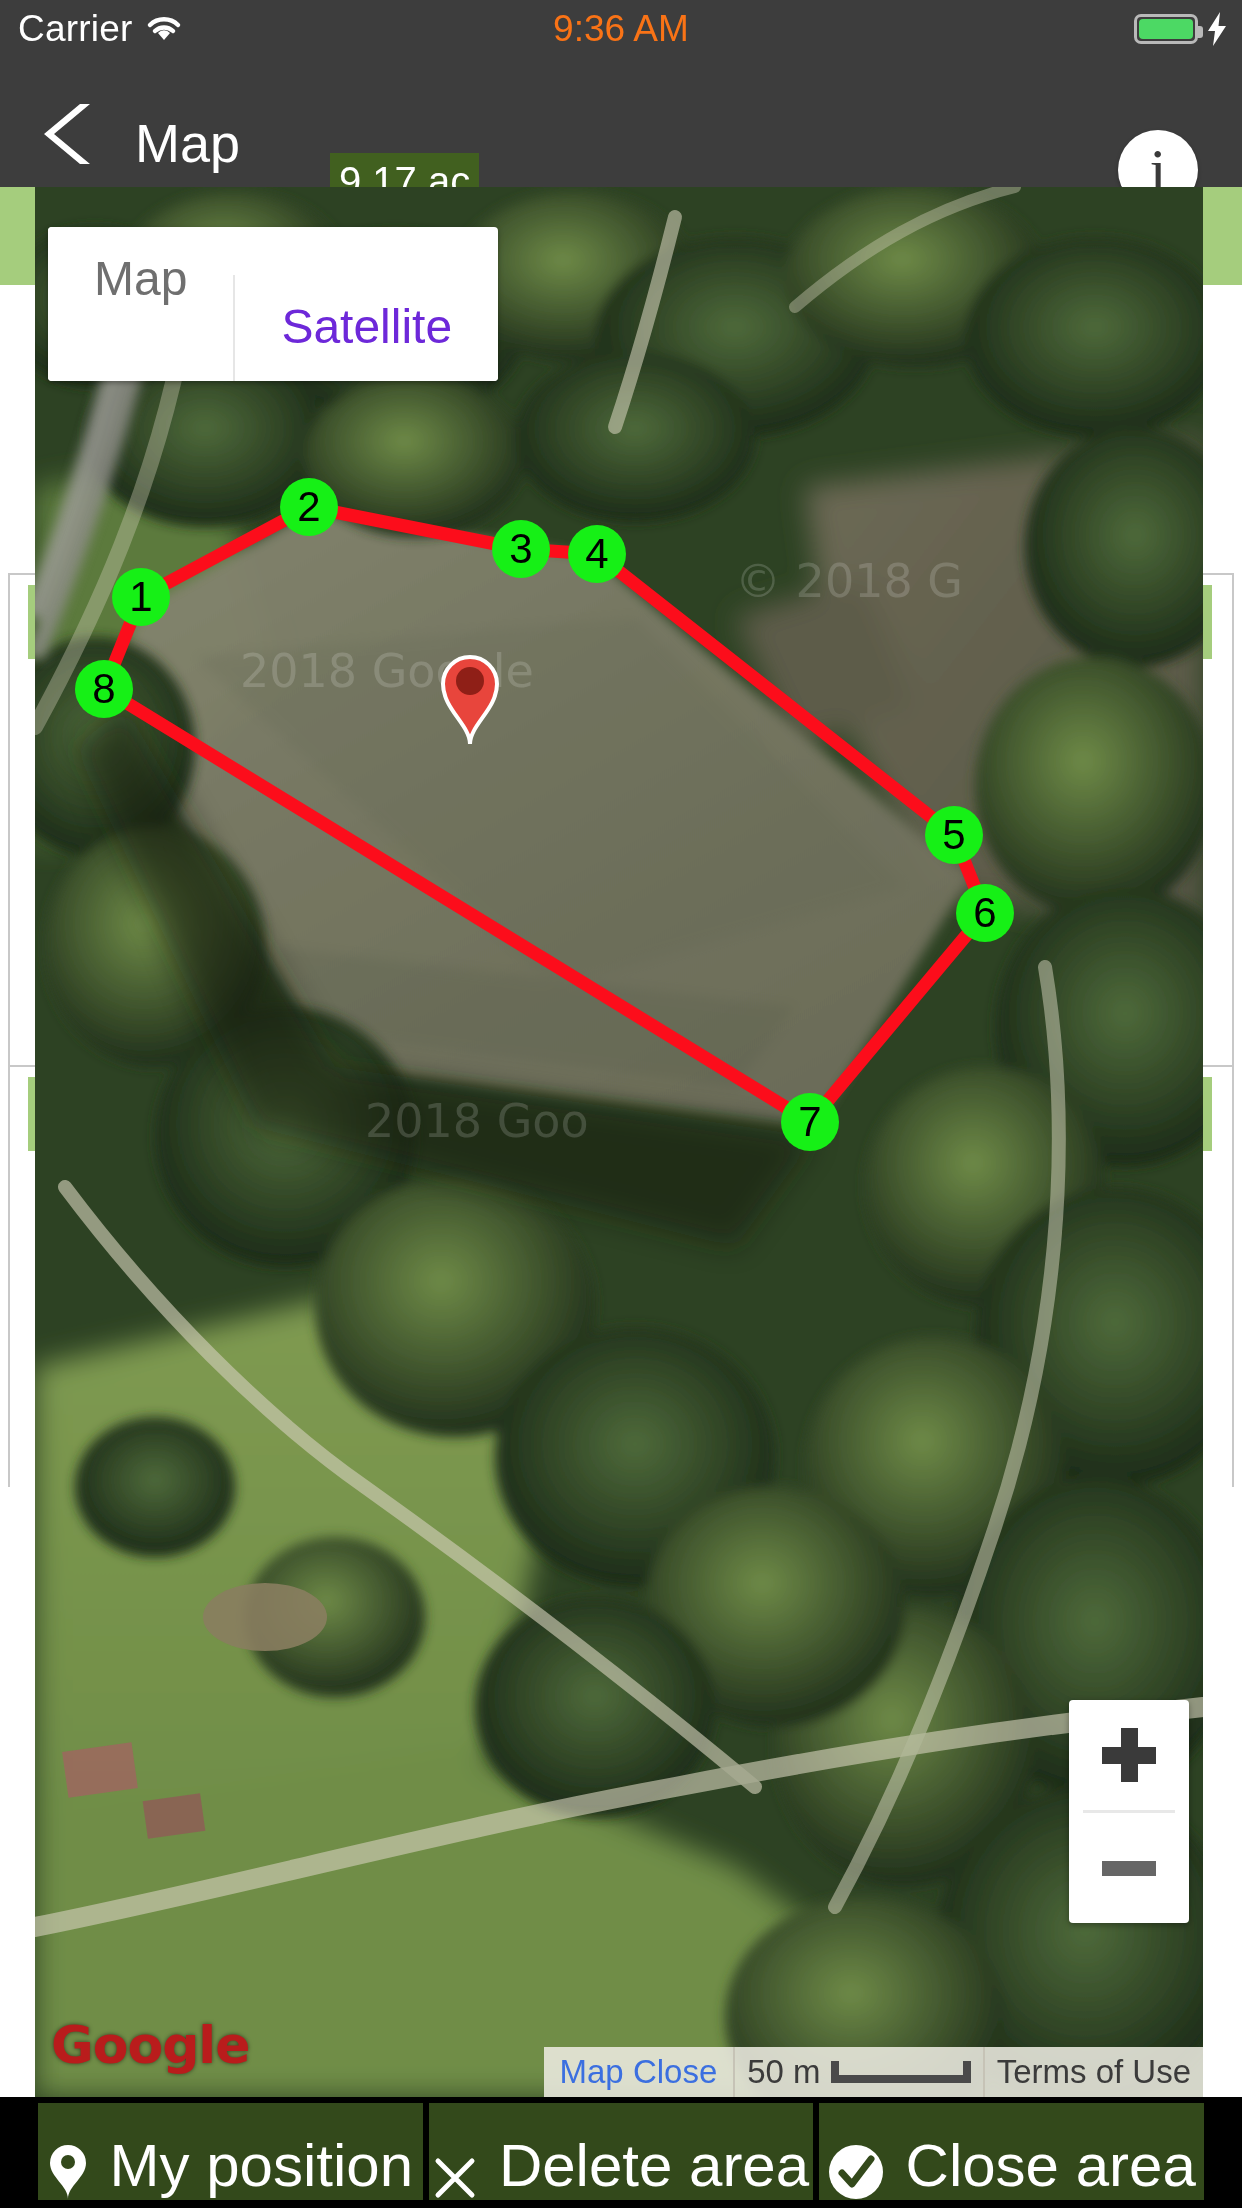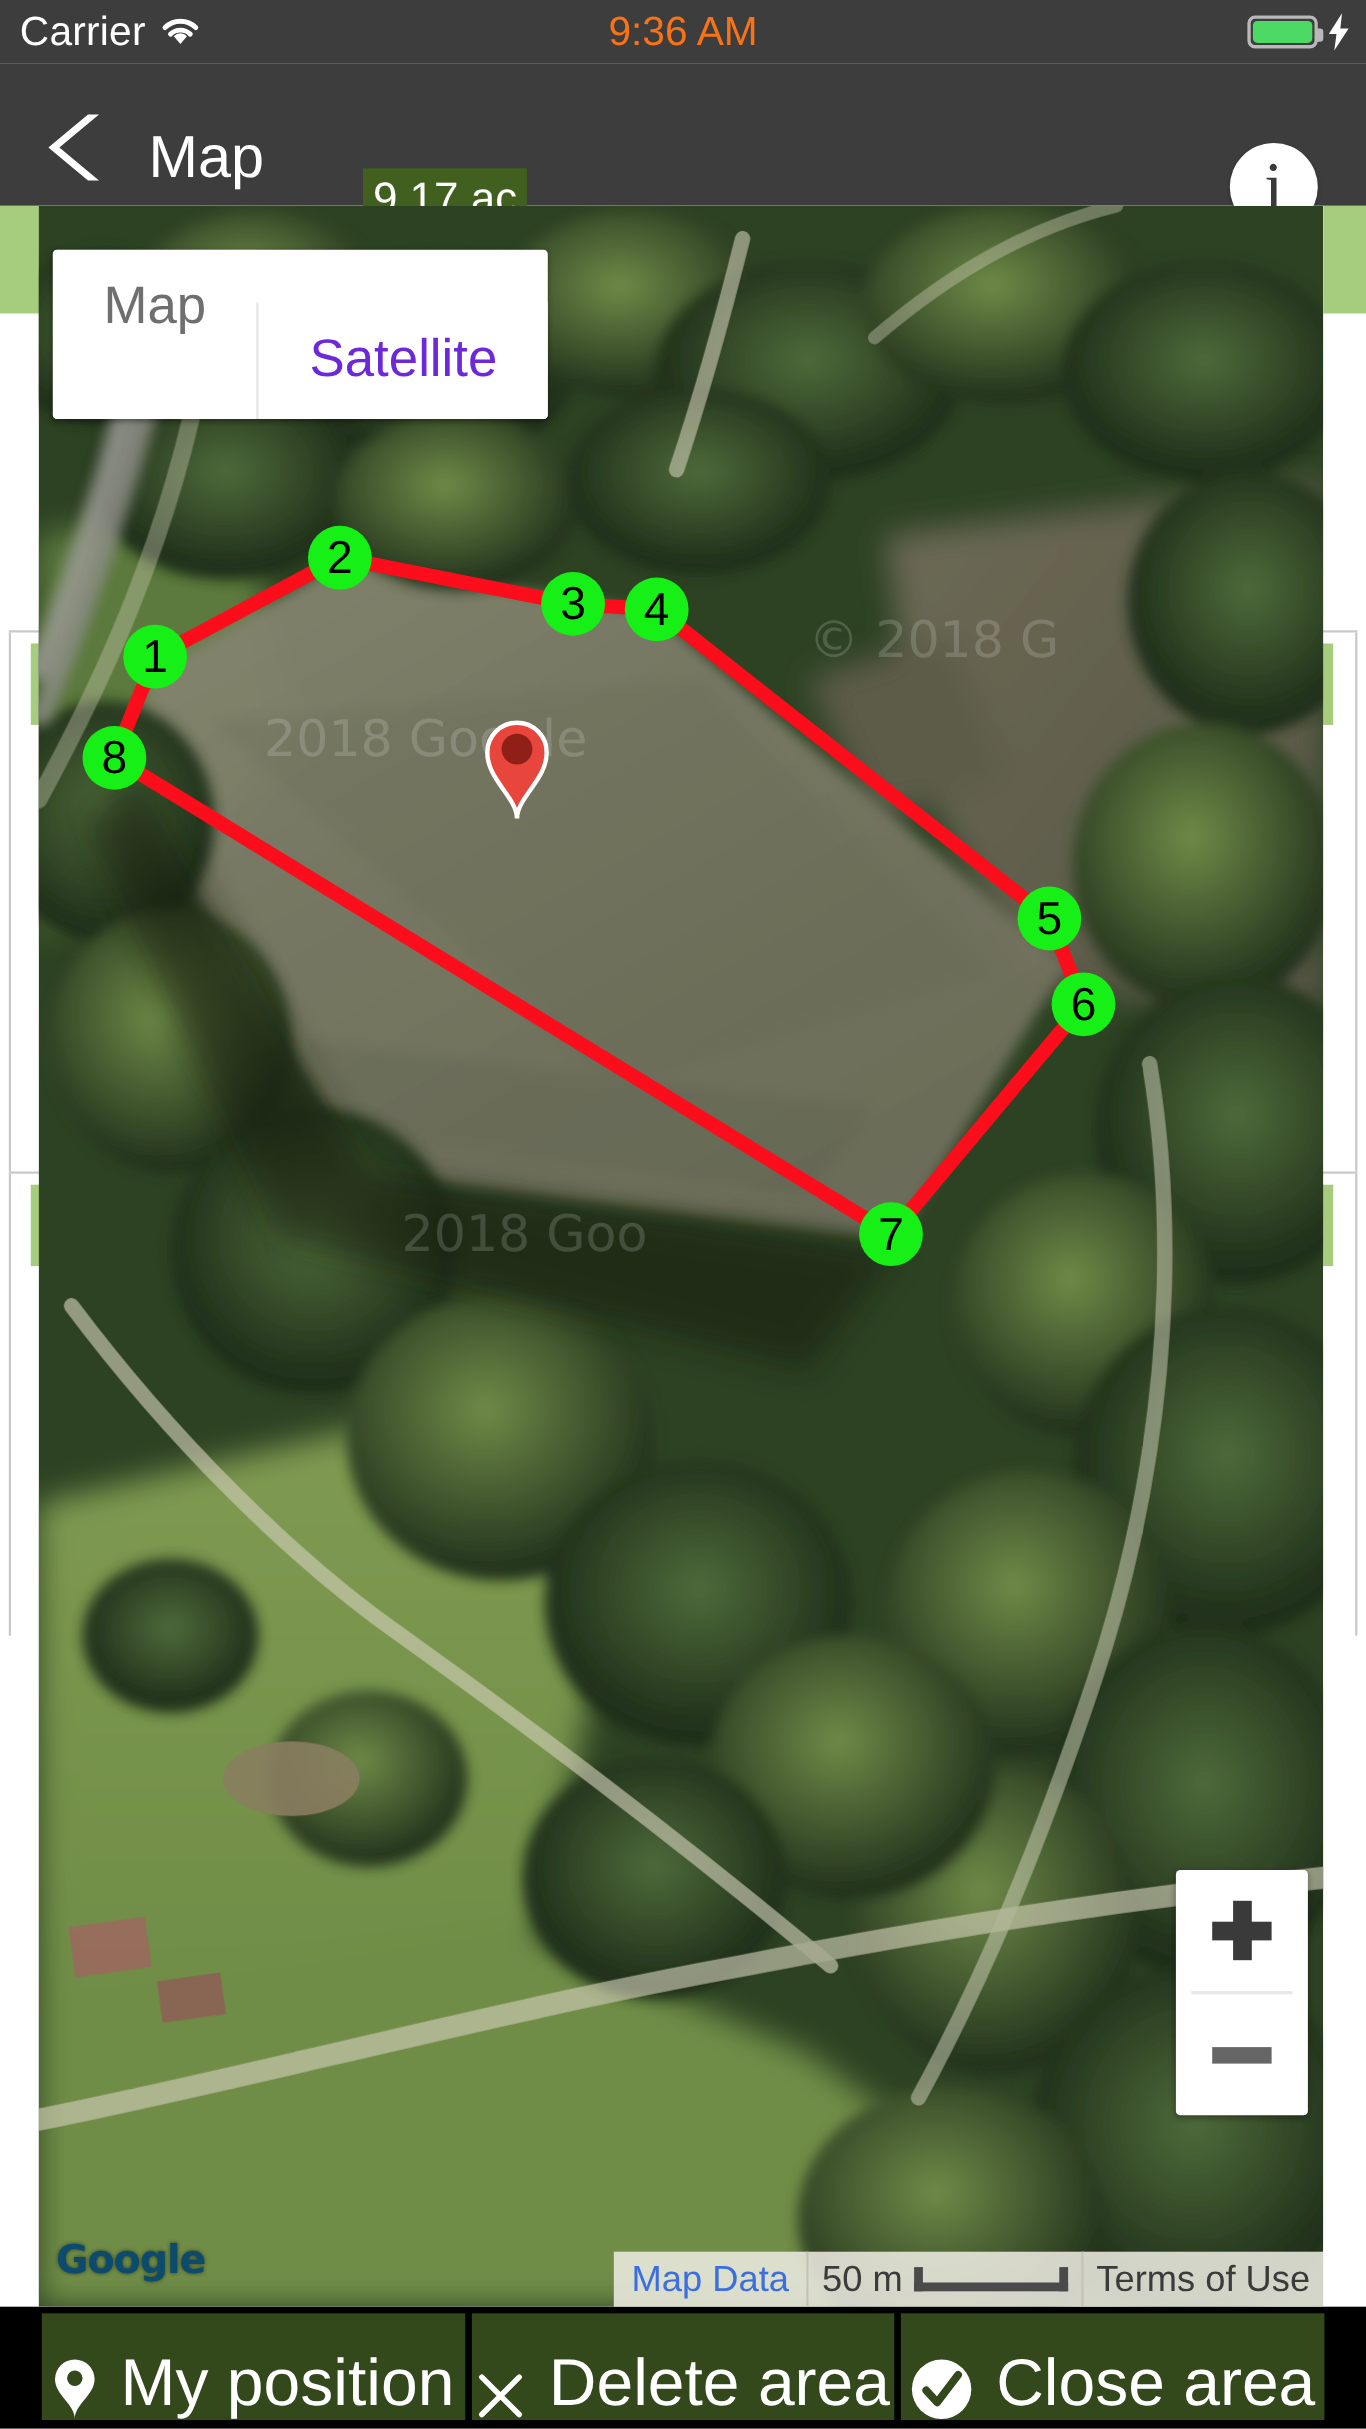--- a/index.html
+++ b/index.html
@@ -91,21 +91,21 @@
   .zoom-btn { height:110px; display:flex; align-items:center; justify-content:center; cursor:pointer; position:relative; }
   .zoom-sep { height:3px; background:#e8e8e8; margin:0 14px; }
   .plus-h { position:absolute; width:54px; height:17px; background:#3a3a3a; }
   .plus-v { position:absolute; width:17px; height:54px; background:#3a3a3a; }
   .minus-h { width:54px; height:15px; background:#666666; }
 
   
   .google-logo {
     position:absolute; left:16px; bottom:22px; z-index:40;
     font-family:"DejaVu Sans", sans-serif;
-    font-size:36px; font-weight:bold; color:#0c4a6e;
+    font-size:52px; font-weight:bold; color:#b91c1c;
     text-shadow:0 0 4px rgba(0,0,0,.55); letter-spacing:-1px;
   }
   
   .attrib {
     position:absolute; right:0; bottom:0; height:50px; z-index:40;
     display:flex; align-items:stretch;
     background:rgba(236,234,224,0.88);
     font-size:33px; color:#3b3b3b;
   }
   .attrib > div { display:flex; align-items:center; padding:0 16px; }
@@ -349,21 +349,21 @@
       </div>
       <div class="zoom-sep"></div>
       <div class="zoom-btn">
         <span class="minus-h"></span>
       </div>
     </div>
 
     <div class="google-logo">Google</div>
 
     <div class="attrib">
-      <div class="link">Map Data</div>
+      <div class="link">Map Close</div>
       <div class="sep">
         <span>50 m</span>
         <span class="scale-bar">
           <span class="bar"></span>
             <span class="cap-l"></span>
             <span class="cap-r"></span>
         </span>
       </div>
       <div class="sep">Terms of Use</div>
     </div>

